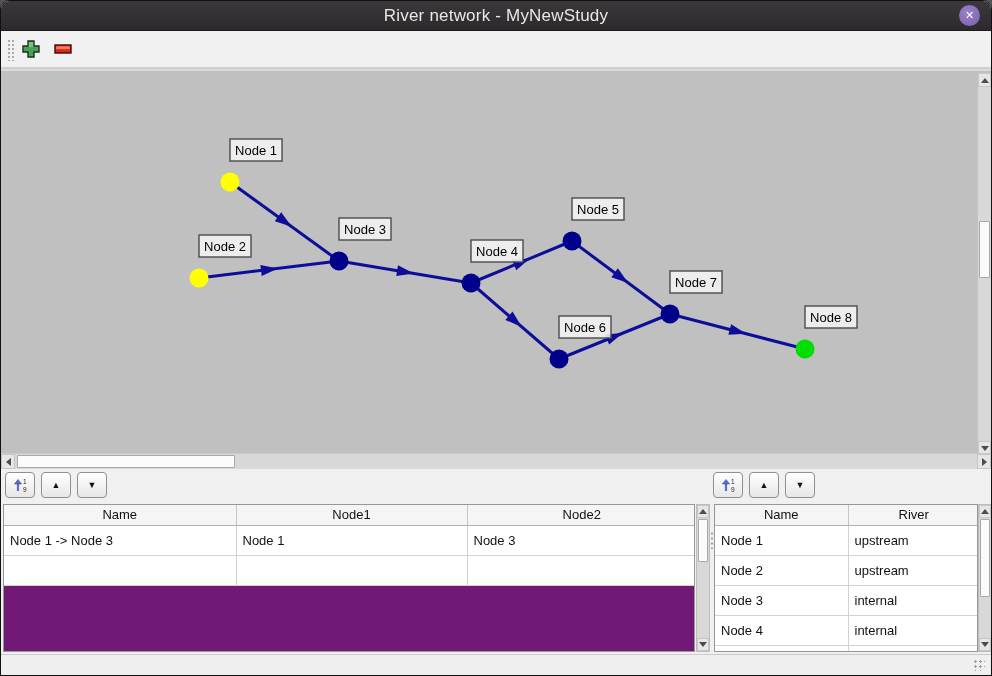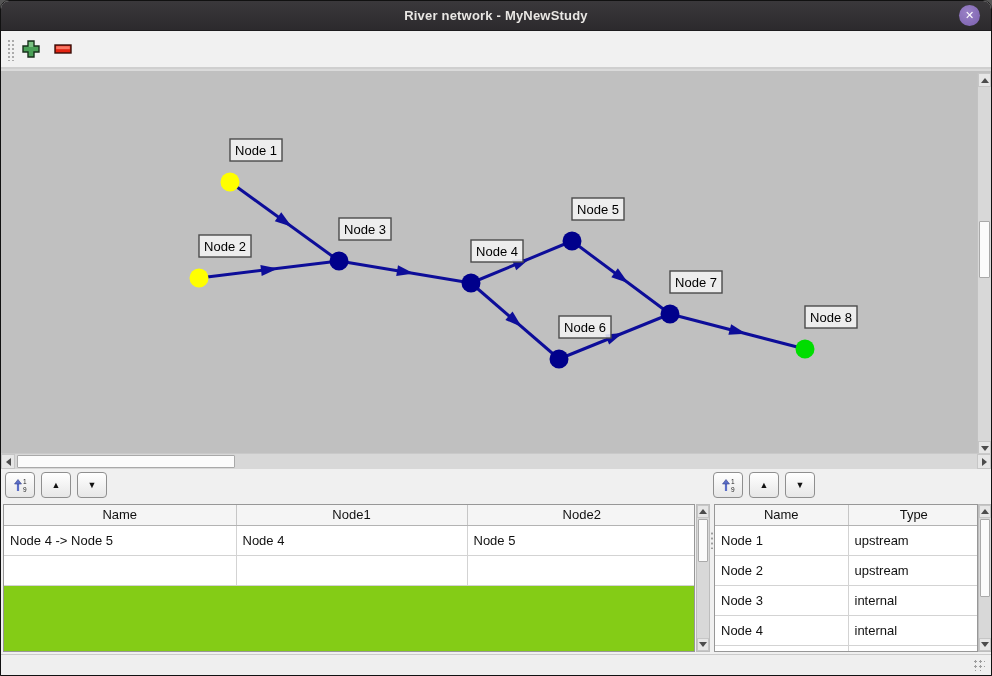--- a/index.html
+++ b/index.html
@@ -13,21 +13,21 @@
   }
 
   
   .titlebar {
     position: absolute; top:0; left:0; right:0; height:30px;
     background: linear-gradient(#3a383b, #2c2a2d);
     border-bottom: 1px solid #1d1c1e;
     display:flex; align-items:center; justify-content:center;
   }
   .titlebar .title {
-    color:#e9e7e4; font-size:13px; font-weight:bold; letter-spacing:.2px;
+    color:#e9e7e4; font-size:17px; font-weight:normal; letter-spacing:.2px;
   }
   .close-btn {
     position:absolute; right:11px; top:4px; width:21px; height:21px;
     border-radius:50%; background: radial-gradient(circle at 40% 35%, #9a82c6, #7a5fae);
     color:#fff; font-size:11px; font-weight:bold; text-align:center; line-height:21px;
     cursor:pointer;
   }
 
   
   .toolbar {
@@ -82,21 +82,21 @@
   .btn-group.right-group { left:712px; }
   .mini-btn {
     width:30px; height:26px; border:1px solid #8f8f8f; border-radius:4px;
     background: linear-gradient(#ffffff, #e7e7e7);
     display:flex; align-items:center; justify-content:center; cursor:pointer;
     font-size:9px; color:#111;
   }
 
   
   .tables-row { position:absolute; top:500px; left:0; right:0; height:153px; background:#f0f0f0; }
-  .grid-box { position:absolute; top:3px; height:148px; overflow:hidden; border:1px solid #979797; background:#84cc16; }
+  .grid-box { position:absolute; top:3px; height:148px; overflow:hidden; border:1px solid #979797; background:#701a75; }
   .grid-box.left  { left:2px;   width:692px; }
   .grid-box.right { left:713px; width:264px; }
   table.grid { border-collapse:collapse; table-layout:fixed; width:100%; font-size:13px; color:#111; }
   table.grid th {
     height:20px; font-weight:normal; background:#f5f5f5; text-align:center;
     border-right:1px solid #c6c6c6; border-bottom:1px solid #b3b3b3; padding:1px 4px;
   }
   table.grid td {
     height:30px; background:#fff; padding:1px 6px; text-align:left;
     border-right:1px solid #d3d3d3; border-bottom:1px solid #d3d3d3;
@@ -255,23 +255,23 @@
           </colgroup>
           <thead>
             <tr>
               <th>Name</th>
               <th>Node1</th>
               <th>Node2</th>
             </tr>
           </thead>
           <tbody>
             <tr>
-              <td>Node 4 -&gt; Node 5</td>
-              <td>Node 4</td>
-              <td>Node 5</td>
+              <td>Node 1 -&gt; Node 3</td>
+              <td>Node 1</td>
+              <td>Node 3</td>
             </tr>
             <tr>
               <td></td>
               <td></td>
               <td></td>
             </tr>
           </tbody>
         </table>
     </div>
 
@@ -289,21 +289,21 @@
 
     <div class="grid-box right">
       <table class="grid" id="node-table">
           <colgroup>
             <col style="width: 133px;">
             <col style="width: 131px;">
           </colgroup>
           <thead>
             <tr>
               <th>Name</th>
-              <th>Type</th>
+              <th>River</th>
             </tr>
           </thead>
           <tbody>
             <tr>
               <td>Node 1</td>
               <td>upstream</td>
             </tr>
             <tr>
               <td>Node 2</td>
               <td>upstream</td>

